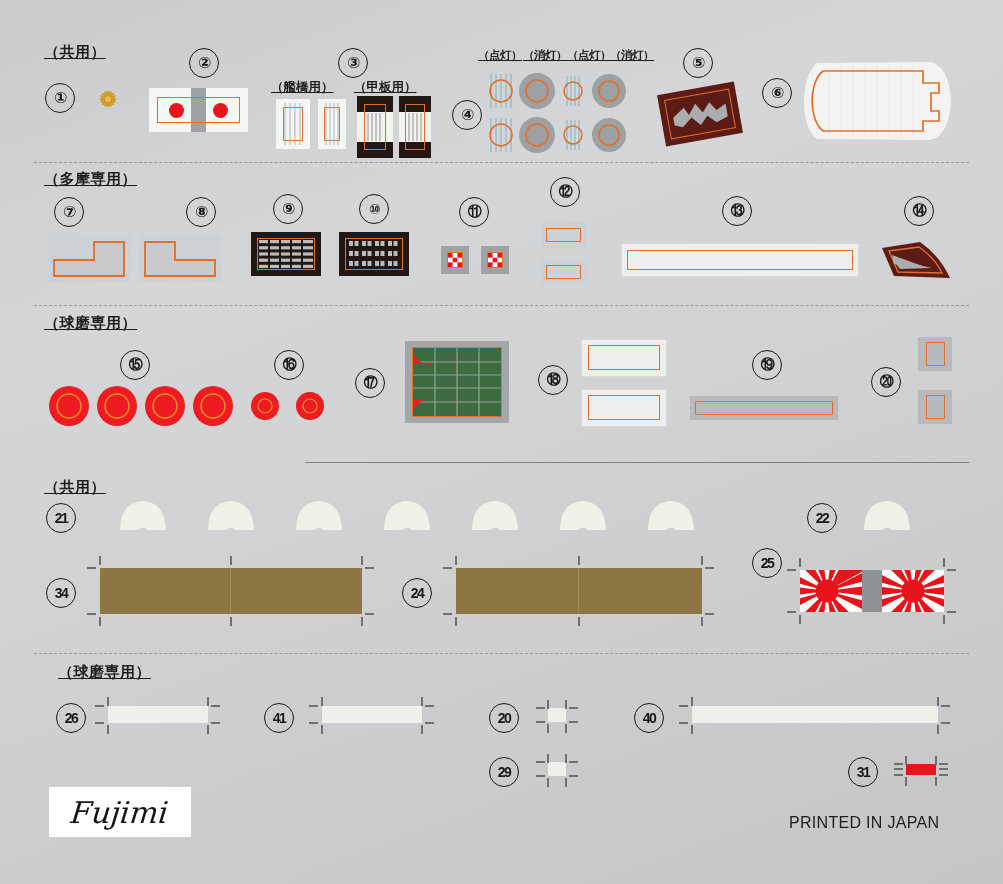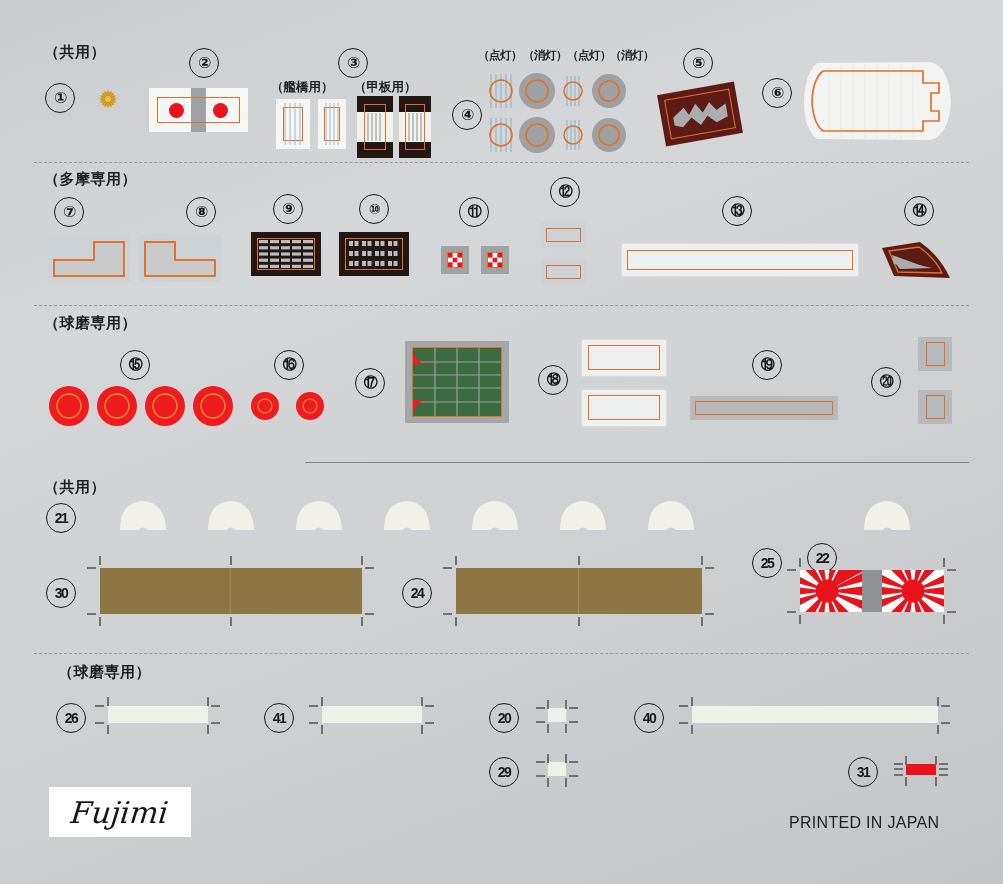--- a/index.html
+++ b/index.html
@@ -6,21 +6,21 @@
   body{
     width:1003px;height:884px;
     background:linear-gradient(160deg,#c9cbcd 0%,#d5d6d8 28%,#d0d1d3 55%,#c3c5c7 100%);
     font-family:"Liberation Sans","DejaVu Sans",sans-serif;
     overflow:hidden;position:relative;
   }
   #sheet{position:absolute;inset:0;}
   .abs{position:absolute;}
 
   
-  .jp{font-family:"DejaVu Sans","Liberation Sans",sans-serif;color:#1d1d1f;font-weight:600;}
+  .jp{font-family:"DejaVu Sans","Liberation Sans",sans-serif;color:#1d1d1f;font-weight:600;text-decoration:underline;}
   .grp-label{font-size:15px;letter-spacing:.5px;}
   .tiny-label{font-size:12.5px;}
   .mini-label{font-size:11.5px;letter-spacing:-.5px;}
 
   
   .num{
     width:30px;height:30px;border:1.9px solid #16181a;border-radius:50%;
     display:flex;align-items:center;justify-content:center;
     font-size:15.5px;font-weight:700;color:#16181a;
     font-family:"Liberation Sans","DejaVu Sans",sans-serif;
@@ -456,28 +456,28 @@
         <path d="M90 32 Q90 6 111 3 Q135 3 136 32 L118 32 Q113 27 108 32 Z"></path>
         <path d="M178 32 Q178 6 199 3 Q223 3 224 32 L206 32 Q201 27 196 32 Z"></path>
         <path d="M266 32 Q266 6 287 3 Q311 3 312 32 L294 32 Q289 27 284 32 Z"></path>
         <path d="M354 32 Q354 6 375 3 Q399 3 400 32 L382 32 Q377 27 372 32 Z"></path>
         <path d="M442 32 Q442 6 463 3 Q487 3 488 32 L470 32 Q465 27 460 32 Z"></path>
         <path d="M530 32 Q530 6 551 3 Q575 3 576 32 L558 32 Q553 27 548 32 Z"></path>
       </g>
     </svg>
   </div>
 
-  <div class="abs num wide" style="left:807px;top:503px;margin-top:40px;">22</div>
+  <div class="abs num wide" style="left:807px;top:503px;">22</div>
   <div class="abs" style="left:862px;top:498px;width:52px;height:36px;">
     <svg width="52" height="36" viewBox="0 0 52 36">
       <path d="M2 32 Q2 6 23 3 Q47 3 48 32 L30 32 Q25 27 20 32 Z" fill="#f1f1ea"></path>
     </svg>
   </div>
 
-  <div class="abs num wide" style="left:46px;top:578px;">30</div>
+  <div class="abs num wide" style="left:46px;top:578px;">34</div>
   <div class="abs" style="left:100px;top:568px;width:262px;height:46px;">
     <div class="abs" style="inset:0;background:#8d7544;"></div>
     <div class="abs" style="left:130px;top:0;width:1px;height:46px;background:#a08a5b;"></div>
     <div class="cut v" style="left:-1px;top:-12px;"></div>
       <div class="cut v" style="left:130px;top:-12px;"></div>
       <div class="cut v" style="left:261px;top:-12px;"></div>
     <div class="cut v" style="left:-1px;top:49px;"></div>
       <div class="cut v" style="left:130px;top:49px;"></div>
       <div class="cut v" style="left:261px;top:49px;"></div>
     <div class="cut h" style="left:-13px;top:-1px;"></div>

